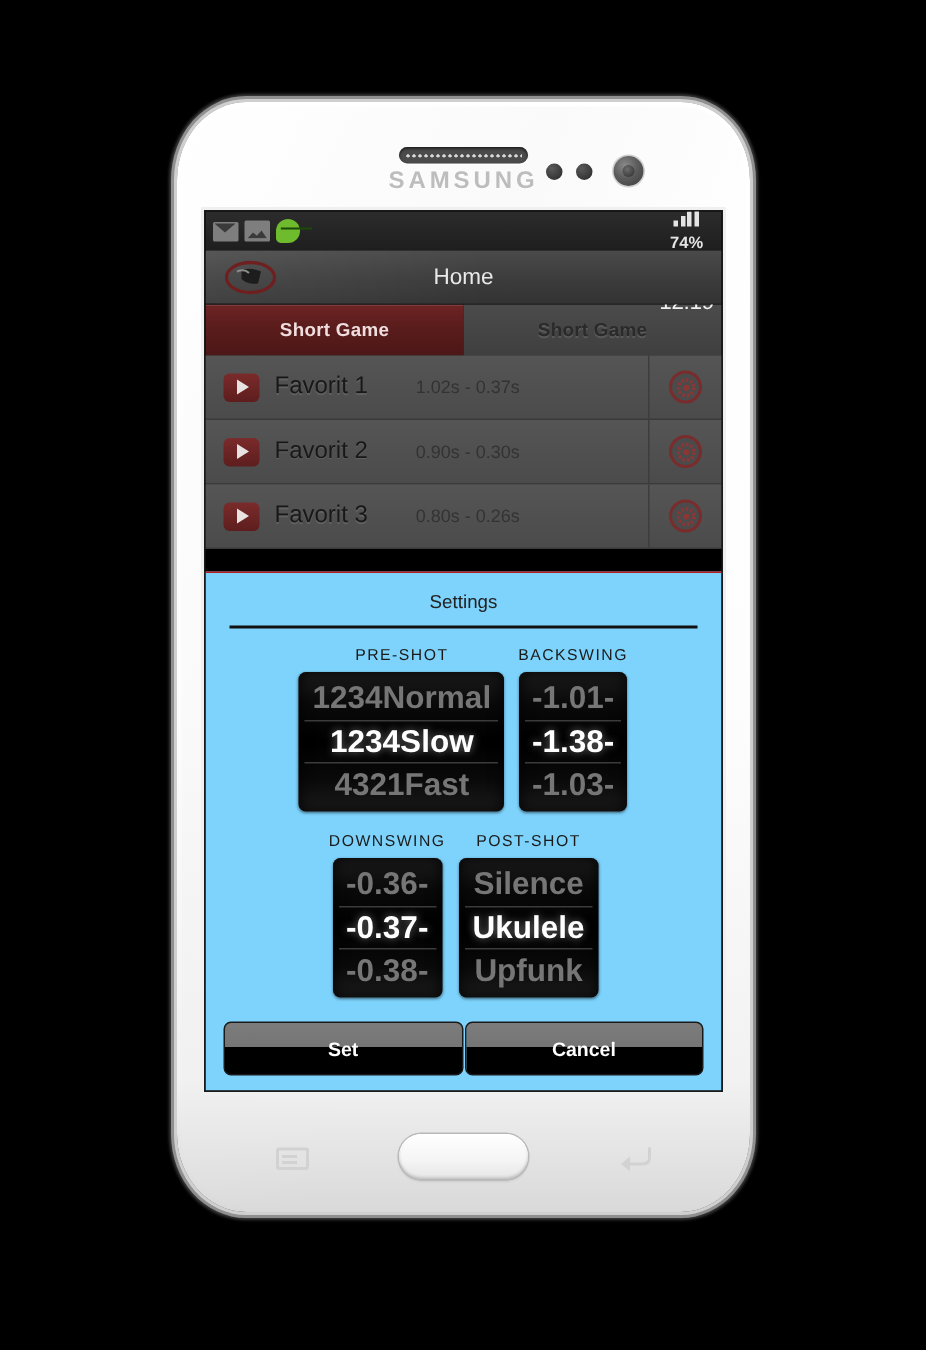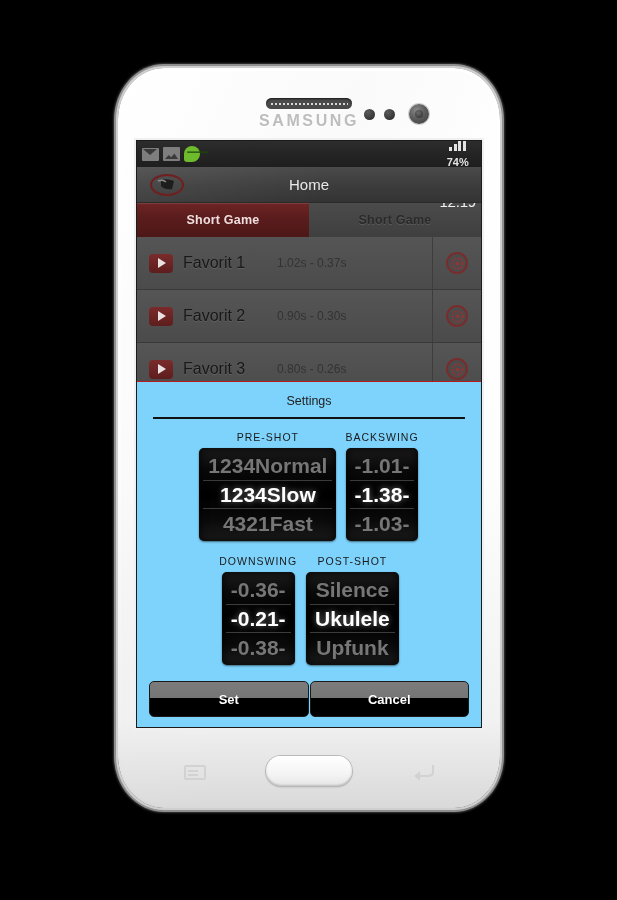--- a/index.html
+++ b/index.html
@@ -194,21 +194,21 @@
   .tab.inactive {
     background: linear-gradient(180deg,#4b4b4b,#3f3f3f);
     color: #2a2a2a;
     text-shadow: 0 1px 0 rgba(255,255,255,.12);
   }
 
   
   #favorites-list { background: #4a4a4a; }
   .list-row {
     display: flex; align-items: center;
-    height: 53px;
+    height: 43px;
     border-bottom: 1px solid #3a3a3a;
     background: linear-gradient(180deg,#555 0%,#4b4b4b 100%);
     position: relative;
   }
   .play-icon {
     width: 24px; height: 19px; margin-left: 12px;
     border-radius: 4px;
     background: linear-gradient(180deg,#7a2b2b,#5e1d1d);
     position: relative; flex: none;
   }
@@ -414,21 +414,21 @@
             <div class="pick-item dim">-1.03-</div>
           </div>
         </div>
       </div>
 
       <div class="picker-row second">
         <div class="picker-group">
           <div class="picker-label">DOWNSWING</div>
           <div class="picker">
             <div class="pick-item dim">-0.36-</div>
-            <div class="pick-item sel">-0.21-</div>
+            <div class="pick-item sel">-0.37-</div>
             <div class="pick-item dim">-0.38-</div>
           </div>
         </div>
         <div class="picker-group">
           <div class="picker-label">POST-SHOT</div>
           <div class="picker">
             <div class="pick-item dim">Silence</div>
             <div class="pick-item sel">Ukulele</div>
             <div class="pick-item dim">Upfunk</div>
           </div>

